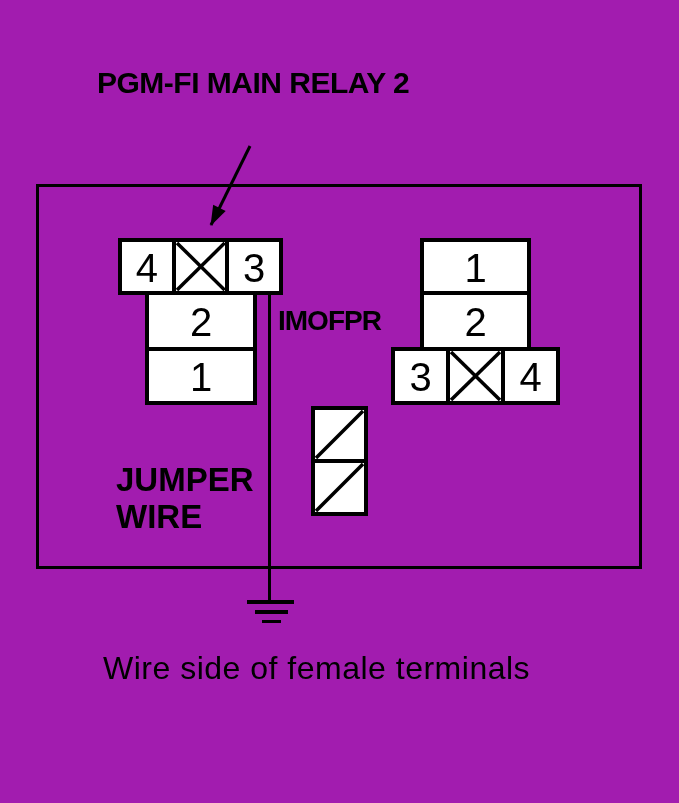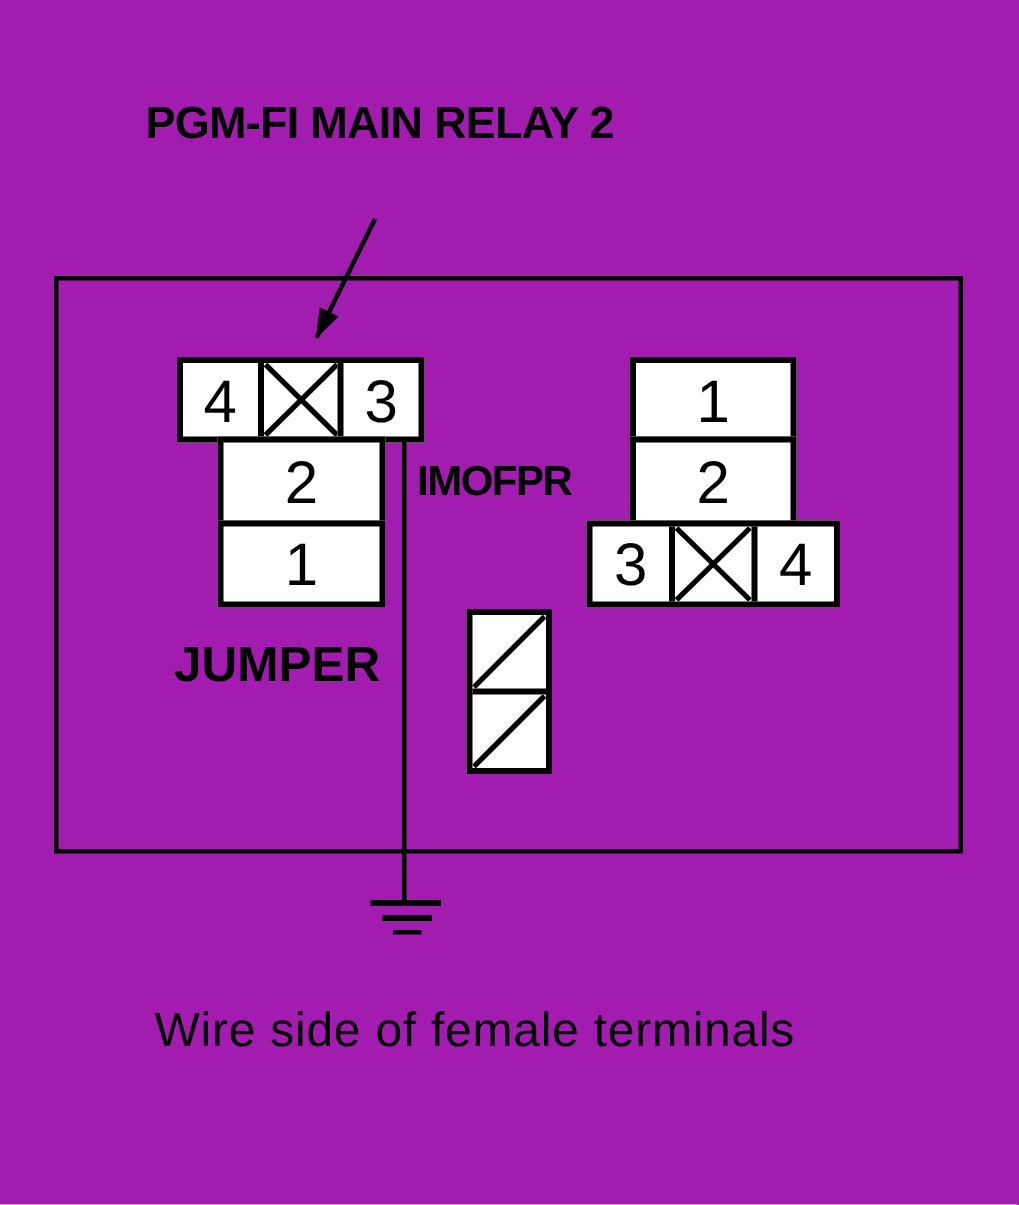--- a/index.html
+++ b/index.html
@@ -50,32 +50,32 @@
     justify-content: center;
     position: relative;
   }
   .row .cell + .cell { border-left: 4px solid #000; }
 
   .xfill, .diagfill { position: absolute; left: 0; top: 0; width: 100%; height: 100%; display: block; }
   .xfill line, .diagfill line { stroke: #000; stroke-width: 3.5; vector-effect: non-scaling-stroke; }
 
   
   .biglabel { font-weight: bold; font-size: 28px; line-height: 38px; white-space: nowrap; letter-spacing: -1px; }
-  .jumper { font-weight: bold; font-size: 33px; line-height: 37px; white-space: nowrap; }
+  .jumper { font-weight: bold; font-size: 33px; line-height: 37px; white-space: nowrap; margin-top: 37px; }
 
   
   .wire { left: 268px; top: 293px; width: 3px; height: 309px; background: #000; }
   .gbar { background: #000; }
 
   
   .split { left: 311px; top: 406px; width: 57px; height: 110px; border: 4px solid #000; display: flex; flex-direction: column; background: #fff; }
   .split .half { flex: 1; position: relative; }
   .split .half + .half { border-top: 4px solid #000; }
 
-  .caption { left: 103px; top: 668px; font-size: 32px; letter-spacing: 0.5px; white-space: nowrap; }
+  .caption { left: 103px; top: 650px; font-size: 32px; letter-spacing: 0.5px; white-space: nowrap; }
   .figid { left: 35px; top: 703px; font-size: 27px; white-space: nowrap; }
 </style>
 </head>
 <body>
 
 <div class="page">
 
   <div class="abs title">
     <div>PGM-FI MAIN RELAY 2</div>
   </div>
@@ -109,20 +109,21 @@
   <div class="abs box" style="left:145px; top:291px; width:112px; height:60px;">
     <span class="digit">2</span>
   </div>
 
   <div class="abs box" style="left:145px; top:347px; width:112px; height:58px;">
     <span class="digit">1</span>
   </div>
 
   <div class="abs jumper" style="left:116px; top:424px;">
     <div>JUMPER</div>
+    <div>WIRE</div>
   </div>
 
   <div class="abs wire"></div>
 
   <div>
     <div class="abs gbar" style="left:247px; top:600px; width:47px; height:4px;"></div>
     <div class="abs gbar" style="left:255px; top:610px; width:33px; height:4px;"></div>
     <div class="abs gbar" style="left:262px; top:620px; width:19px; height:3px;"></div>
   </div>
 

